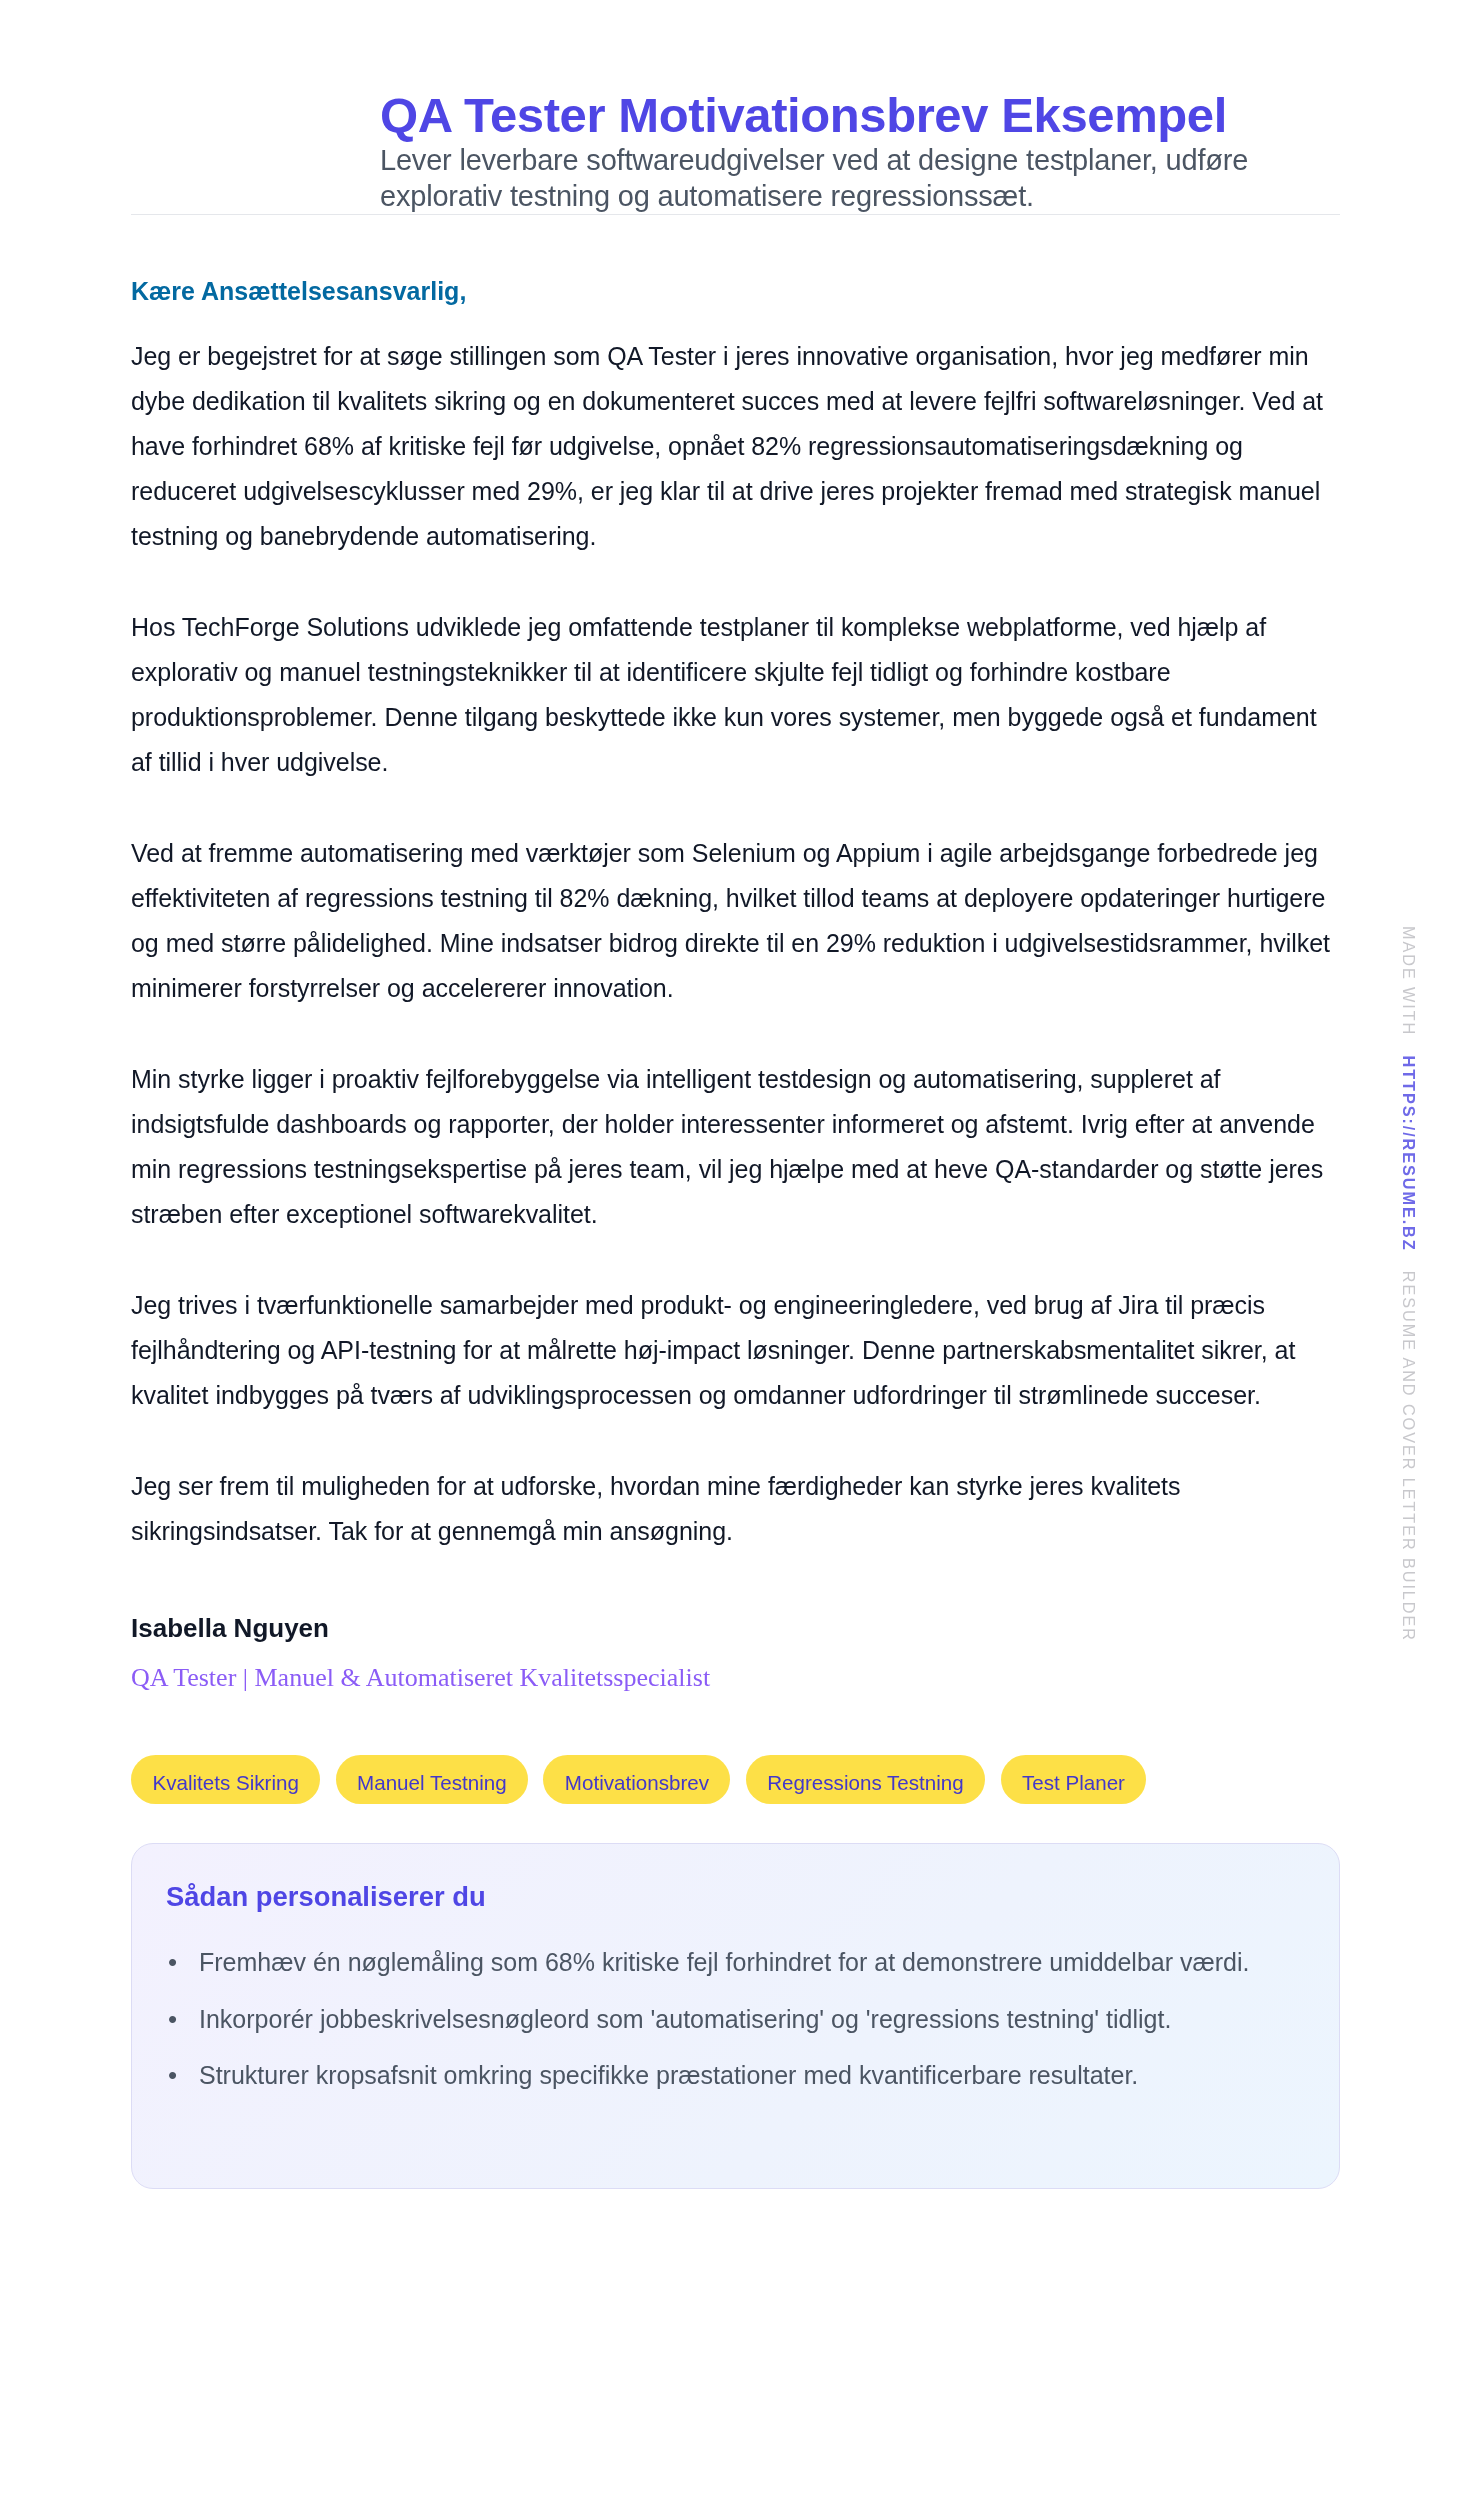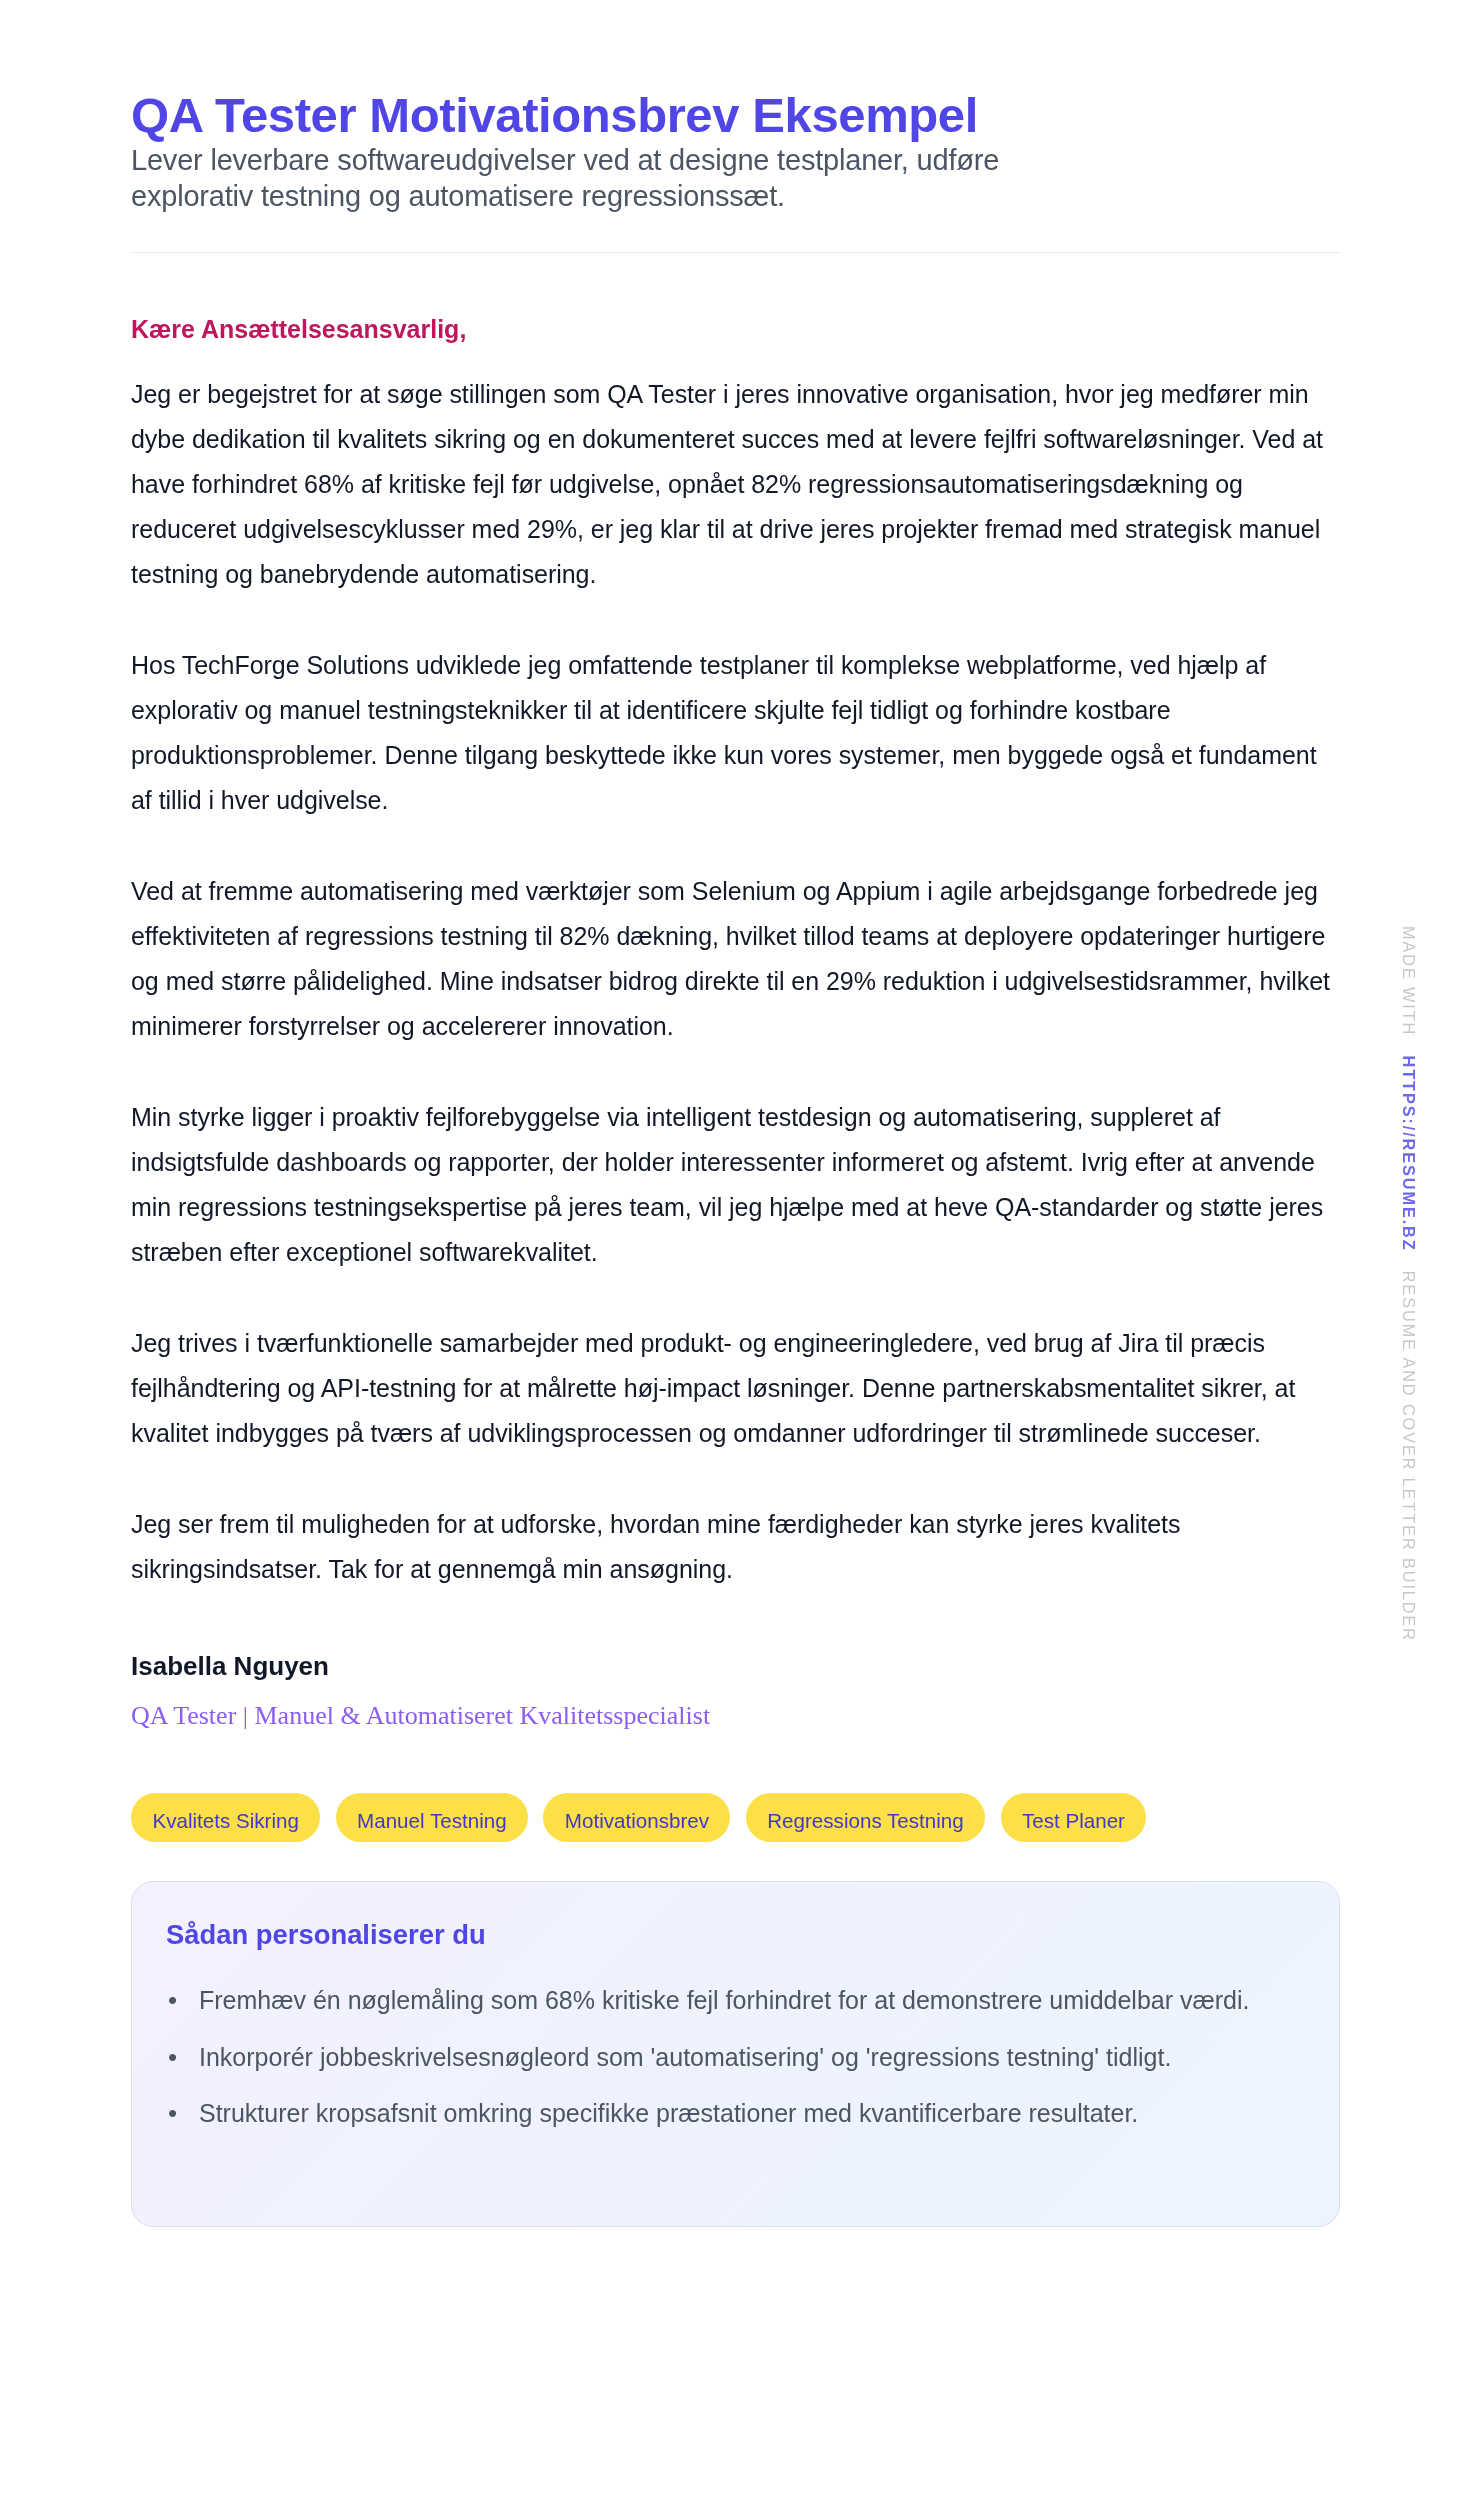--- a/index.html
+++ b/index.html
@@ -17,23 +17,22 @@
     }
     .page {
       position: absolute;
       left: 131px;
       top: 82px;
       width: 1209px;
     }
     
     .header {
       display: flex;
-      justify-content: flex-start;
+      justify-content: flex-end;
       align-items: flex-start;
-      padding-bottom: 38px;
       border-bottom: 1.7px solid #e5e7eb;
     }
     .title-block {
       width: 960px;
     }
     .doc-title {
       font-size: 49px;
       font-weight: 700;
       color: #4f46e5;
       letter-spacing: -0.4px;
@@ -63,21 +62,21 @@
     }
     .meta-key {
       font-weight: 700;
       color: #374151;
     }
     
     .greeting {
       margin-top: 60px;
       font-size: 25px;
       font-weight: 700;
-      color: #be185d;
+      color: #0369a1;
       line-height: 33px;
     }
     .letter-body {
       margin-top: 26px;
     }
     .paragraph {
       font-size: 25px;
       line-height: 45px;
       color: #111827;
       margin: 0 0 46px 0;

